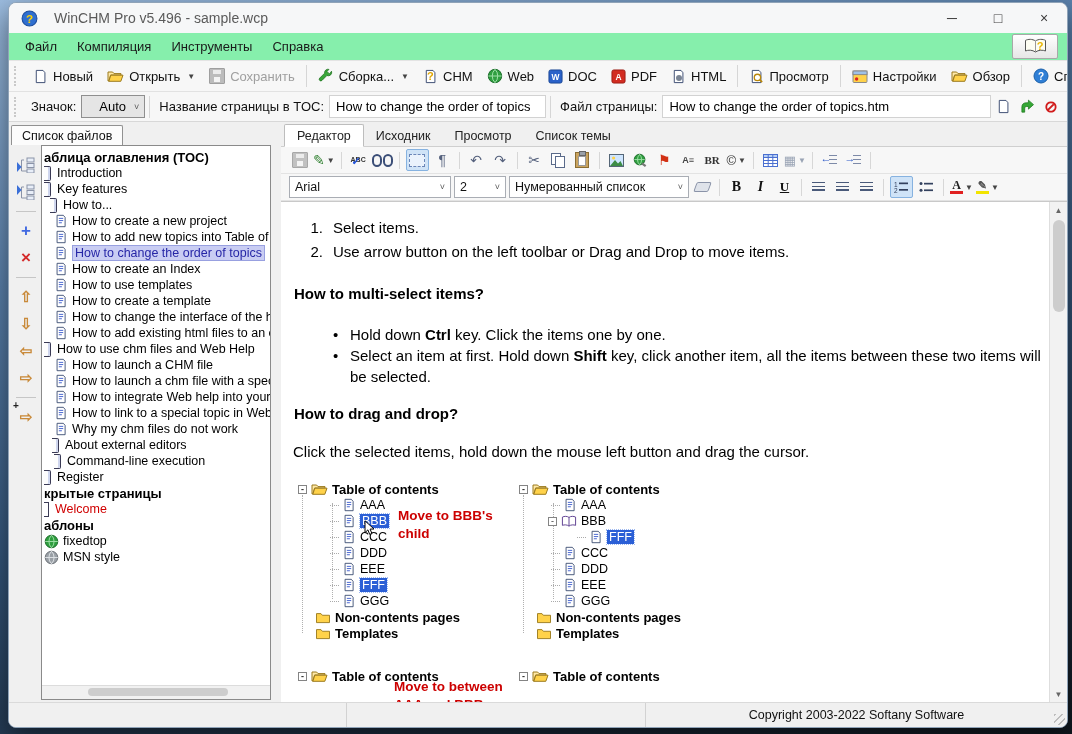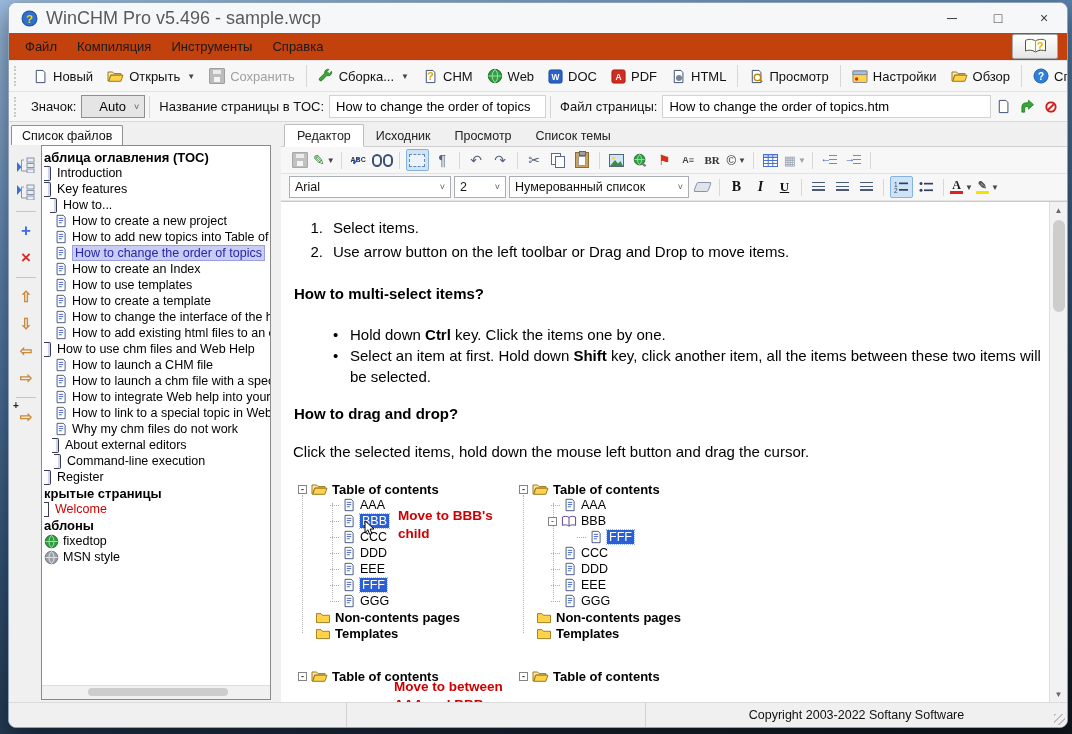--- a/index.html
+++ b/index.html
@@ -9,25 +9,25 @@
     background:linear-gradient(165deg,#9dbde0 0%,#5b82ad 28%,#33557a 55%,#1c2c3e 82%,#10181f 100%);
   }
   .window{
     position:absolute;left:8px;top:2px;width:1058px;height:724px;
     background:#f0f0f0;border-radius:8px;overflow:hidden;
     border:1px solid #8fa3b8;box-shadow:0 10px 28px rgba(0,0,0,.5);
     display:flex;flex-direction:column;
   }
   
   .titlebar{height:30px;background:#f6f7f8;display:flex;align-items:center;padding-left:12px;flex:none}
-  .titlebar .title{font-size:18px;color:#5a5a5a;margin-left:8px}
+  .titlebar .title{font-size:14px;color:#5a5a5a;margin-left:16px}
   .winbtns{margin-left:auto;display:flex;height:100%}
   .winbtn{width:46px;height:100%;display:flex;align-items:center;justify-content:center;color:#3c3c3c;font-size:14px}
   
-  .menubar{height:27px;background:#c2410c;border-bottom:1px solid #e4e4e4;display:flex;align-items:center;padding:0 6px;flex:none}
+  .menubar{height:27px;background:#86efac;border-bottom:1px solid #e4e4e4;display:flex;align-items:center;padding:0 6px;flex:none}
   .menu-item{font-size:13px;color:#1a1a1a;padding:4px 10px}
   .helpbook-btn{margin-left:auto;width:44px;height:23px;border:1px solid #a8a8a8;border-radius:2px;
     background:linear-gradient(#ffffff,#e6e6e6);display:flex;align-items:center;justify-content:center;margin-right:3px;
     box-shadow:inset 0 1px 0 #fff}
   
   .tb{background:#f7f7f7;display:flex;align-items:center;flex:none}
   .tb1{height:30px;border-bottom:1px solid #e2e2e2;font-size:13px}
   .tb2{height:29px;border-bottom:1px solid #d8d8d8;font-size:13px}
   .grip{width:4px;height:20px;border-left:2px dotted #c9c9c9;margin:0 6px 0 5px;flex:none}
   .tbtn{display:flex;align-items:center;gap:5px;padding:3px 7px;color:#111;white-space:nowrap}

